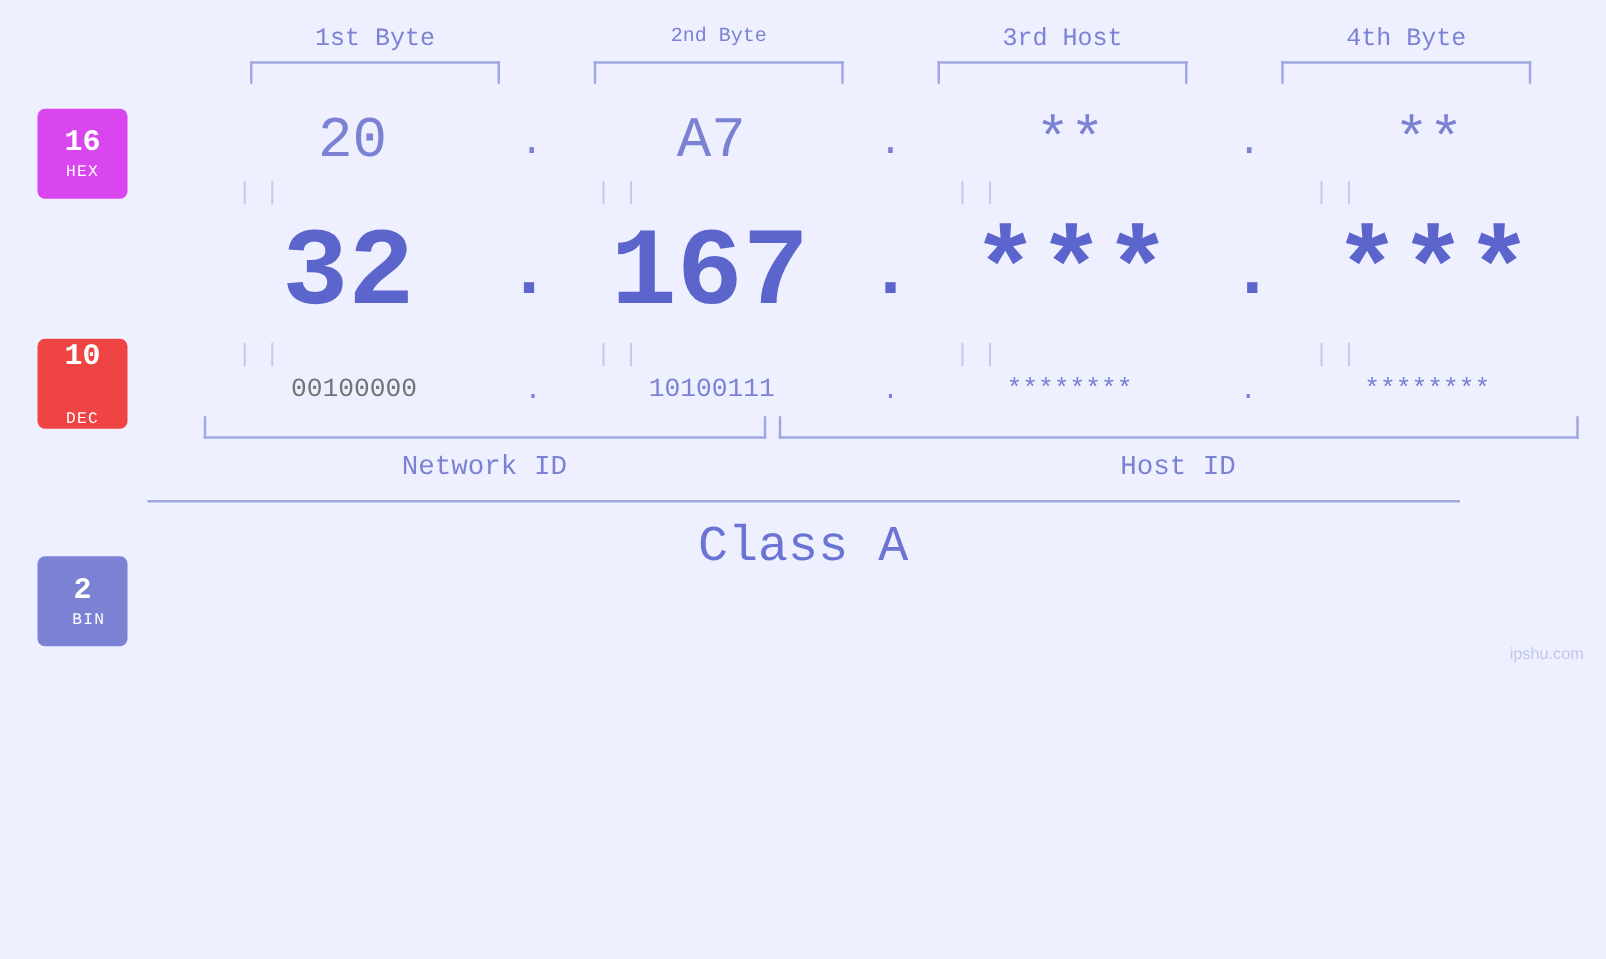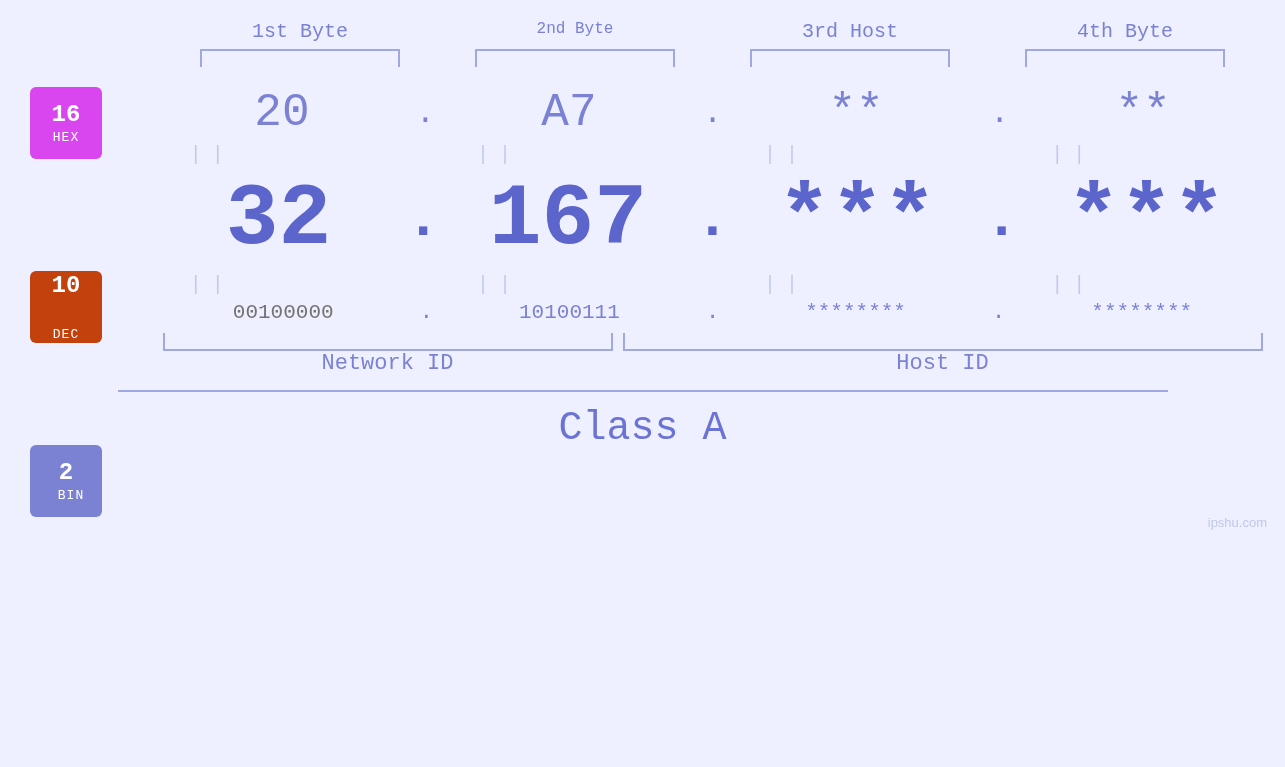--- a/index.html
+++ b/index.html
@@ -42,21 +42,21 @@
     <div style="width:200px; height:18px; border-top:2px solid #a0a8e0; border-left:2px solid #a0a8e0; border-right:2px solid #a0a8e0;"></div>
   </div>
 
   <div style="position:relative; width:1285px; display:flex; flex-direction:column; align-items:center;">
 
     <div style="position:absolute; left:30px; top:0; display:flex; flex-direction:column; gap:52px;">
       <div style="width:72px; height:72px; background:#d946ef; border-radius:6px; display:flex; flex-direction:column; align-items:center; justify-content:center; color:white;">
         <span style="font-size:24px; font-weight:bold; line-height:1.2;">16</span>
         <span style="font-size:13px; letter-spacing:1px;">HEX</span>
       </div>
-      <div style="width:72px; height:72px; background:#c2410c; border-radius:6px; display:flex; flex-direction:column; align-items:center; justify-content:center; color:white; margin-top:60px;gap:26px;">
+      <div style="width:72px; height:72px; background:#ef4444; border-radius:6px; display:flex; flex-direction:column; align-items:center; justify-content:center; color:white; margin-top:60px;gap:26px;">
         <span style="font-size:24px; font-weight:bold; line-height:1.2;">10</span>
         <span style="font-size:13px; letter-spacing:1px;">DEC</span>
       </div>
       <div style="width:72px; height:72px; background:#7b82d4; border-radius:6px; display:flex; flex-direction:column; align-items:center; justify-content:center; color:white; margin-top:50px;">
         <span style="font-size:24px; font-weight:bold; line-height:1.2;">2</span>
         <span style="font-size:13px; letter-spacing:1px;padding-left:10px;">BIN</span>
       </div>
     </div>
 
     <div style="display:flex; align-items:center; width:1100px; margin-left:140px; justify-content:space-around;">
@@ -108,21 +108,21 @@
       <div style="color:#7b82d4; font-size:22px; font-family:'Courier New',monospace;">.</div>
       <div style="width:210px; text-align:center; color:#7b82d4; font-size:21px; font-family:'Courier New',monospace;">********</div>
     </div>
 
     <div style="display:flex; align-items:flex-end; width:1100px; margin-left:140px; margin-top:8px;">
 
       <div style="width:450px; height:18px; border-bottom:2px solid #a0a8e0; border-left:2px solid #a0a8e0; border-right:2px solid #a0a8e0;"></div>
       <div style="flex:1; height:18px; border-bottom:2px solid #a0a8e0; border-left:2px solid #a0a8e0; border-right:2px solid #a0a8e0; margin-left:10px;"></div>
     </div>
 
-    <div style="display:flex; width:1100px; margin-left:140px; margin-top:0;">
+    <div style="display:flex; width:1100px; margin-left:140px; margin-top:10px;">
       <div style="width:450px; text-align:center; color:#7b82d4; font-size:22px; font-family:'Courier New',monospace;">Network ID</div>
       <div style="flex:1; text-align:center; color:#7b82d4; font-size:22px; font-family:'Courier New',monospace; margin-left:10px;">Host ID</div>
     </div>
 
     <div style="width:1050px; border-bottom:2px solid #a0a8e0; margin-top:14px;"></div>
 
     <div style="text-align:center; color:#6b74d4; font-size:40px; font-family:'Courier New',monospace; margin-top:14px; width:100%;">Class A</div>
 
   </div>
 

